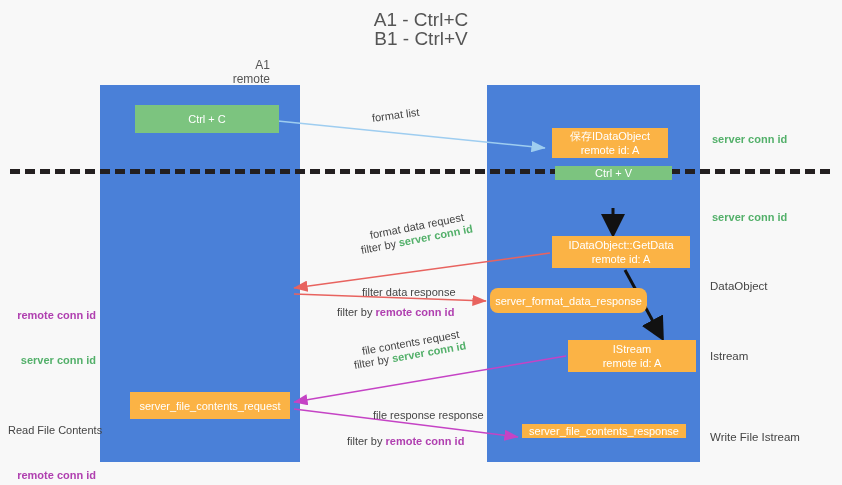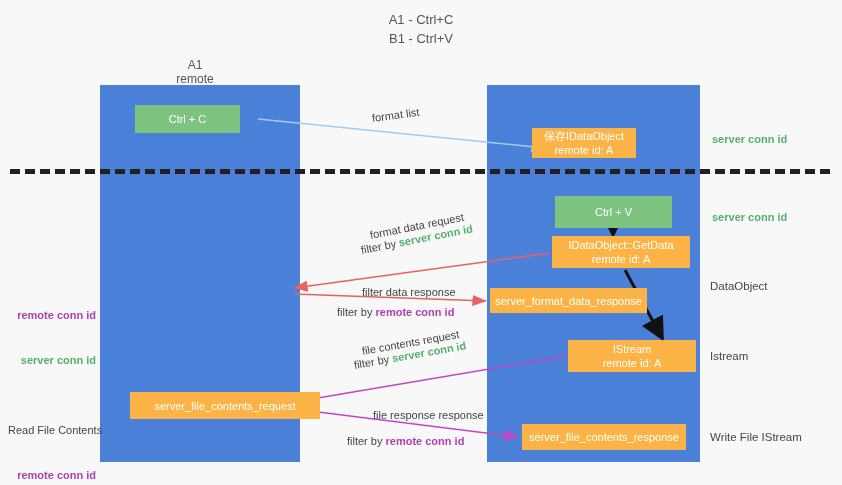--- a/index.html
+++ b/index.html
@@ -22,30 +22,30 @@
     height: 485px;
   }
 
   
   .title {
     position: absolute;
     left: 0;
     top: 10px;
     width: 842px;
     text-align: center;
-    font-size: 13px;
+    font-size: 19px;
     line-height: 19px;
     color: #555555;
     white-space: pre;
   }
 
   
   .col-head {
     position: absolute;
-    text-align: center;
+    text-align: right;
     font-size: 12px;
     line-height: 14px;
     color: #555555;
     white-space: pre;
   }
   #head-a1 { left: 120px; top: 58px; width: 150px; }
   #head-b1 { left: 520px; top: 58px; width: 150px; }
 
   
   .lane {
@@ -77,29 +77,29 @@
     font-size: 11px;
     line-height: 14px;
     text-align: center;
     white-space: pre;
     padding: 2px 4px;
   }
   .node.green  { background: #7cc47f; }
   .node.orange { background: #fbb345; }
   .node .l2 { display: block; }
 
-  #n-ctrlc   { left: 135px; top: 105px; width: 105px; height: 28px; }
-  #n-ctrlv   { left: 555px; top: 196px; width: 117px; height: 32px; }
-  #n-save    { left: 532px; top: 128px; width: 104px; height: 30px; justify-content: center; }
+  #n-ctrlc   { left: 135px; top: 105px; width: 144px; height: 28px; }
+  #n-ctrlv   { left: 555px; top: 166px; width: 117px; height: 14px; }
+  #n-save    { left: 552px; top: 128px; width: 116px; height: 30px; justify-content: center; }
   #n-getdata { left: 552px; top: 236px; width: 138px; height: 32px; }
   #n-istream { left: 568px; top: 340px; width: 128px; height: 32px; }
   #n-fdreq   { left: 130px; top: 277px; width: 160px; height: 27px; }
-  #n-fdresp  { left: 490px; top: 288px; width: 157px; height: 25px; }
-  #n-fcreq   { left: 130px; top: 392px; width: 190px; height: 27px; }
-  #n-fcresp  { left: 522px; top: 424px; width: 164px; height: 26px; }
+  #n-fdresp  { left: 490px; top: 288px; width: 157px; height: 25px; border-radius: 8px; }
+  #n-fcreq   { left: 130px; top: 392px; width: 160px; height: 27px; }
+  #n-fcresp  { left: 522px; top: 424px; width: 164px; height: 14px; }
 
   
   .side-label {
     position: absolute;
     font-size: 11px;
     line-height: 15px;
     white-space: pre;
   }
   .side-label.green  { color: #53b06a; font-weight: bold; }
   .right-note {
@@ -247,21 +247,21 @@
   <div class="edge-label rot-3" id="el-fcreq-1">file contents request</div>
   <div class="edge-label rot-3" id="el-fcreq-2"><span>filter by </span><span class="green">server conn id</span></div>
 
   <div class="edge-label" id="el-fcresp-1">file response response</div>
   <div class="edge-label" id="el-fcresp-2"><span>filter by </span><span class="purple">remote conn id</span></div>
 
   <div class="side-label green" id="lbl-sci-1">server conn id</div>
   <div class="side-label green" id="lbl-sci-2">server conn id</div>
   <div class="right-note" id="note-dataobject">DataObject</div>
   <div class="right-note" id="note-istream">Istream</div>
-  <div class="right-note" id="note-write">Write File IStream</div>
+  <div class="right-note" id="note-write">Write File Istream</div>
 
   <div class="side-label grp-left" id="grp-left-1">
     <span class="purple-line">remote conn id</span>
     <span class="green-line">server conn id</span>
   </div>
 
   <div class="side-label grp-left" id="grp-left-2">
     <span class="read-title">Read File Contents</span>
     <span class="purple-line">remote conn id</span>
     

